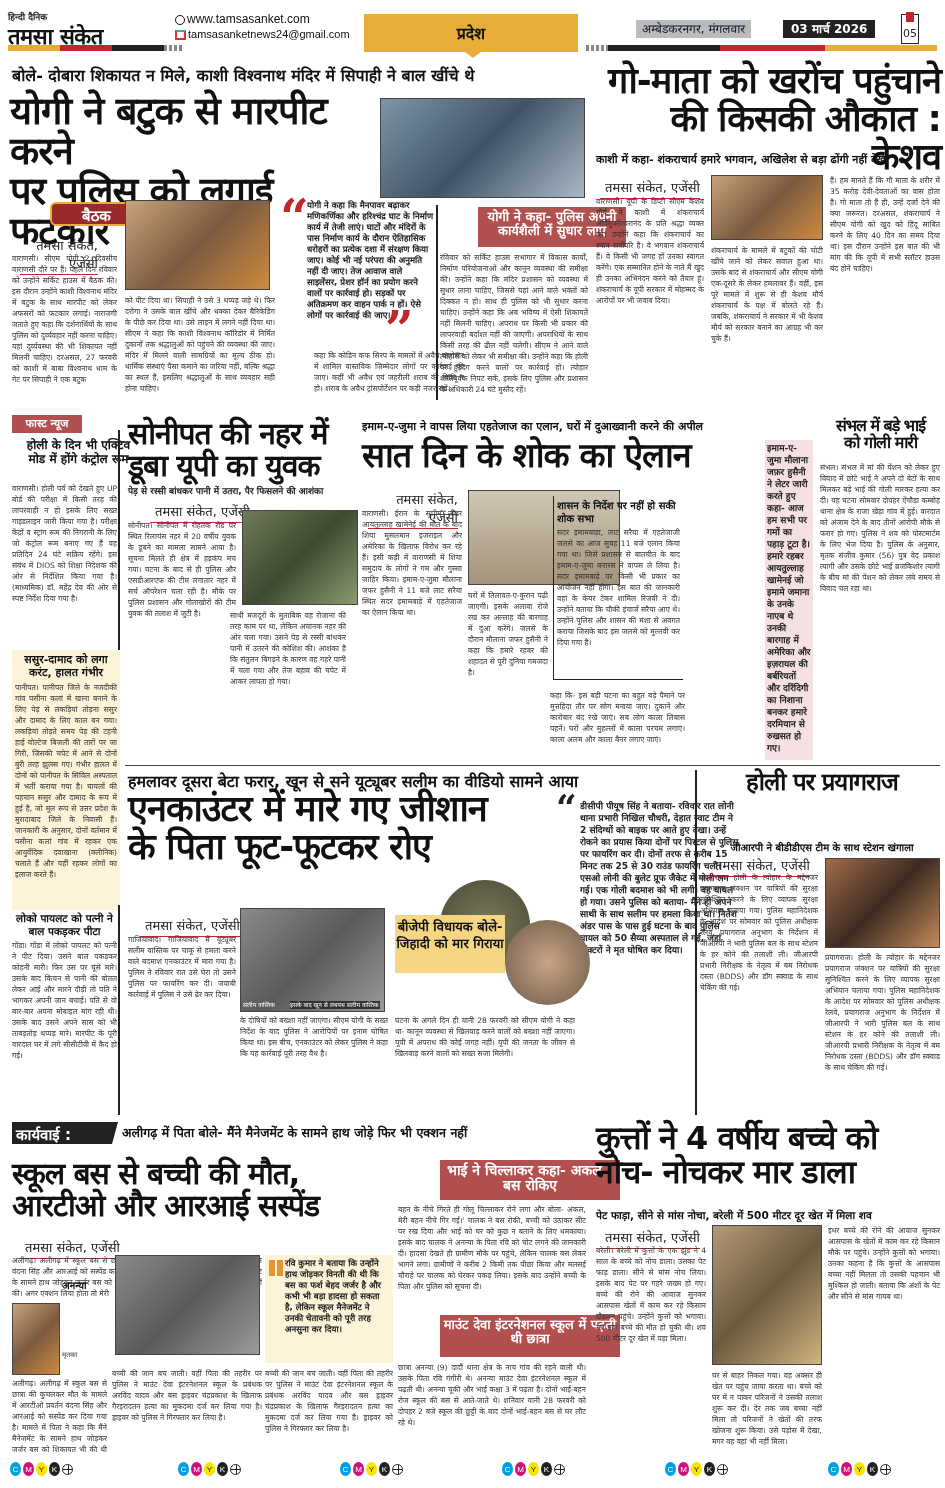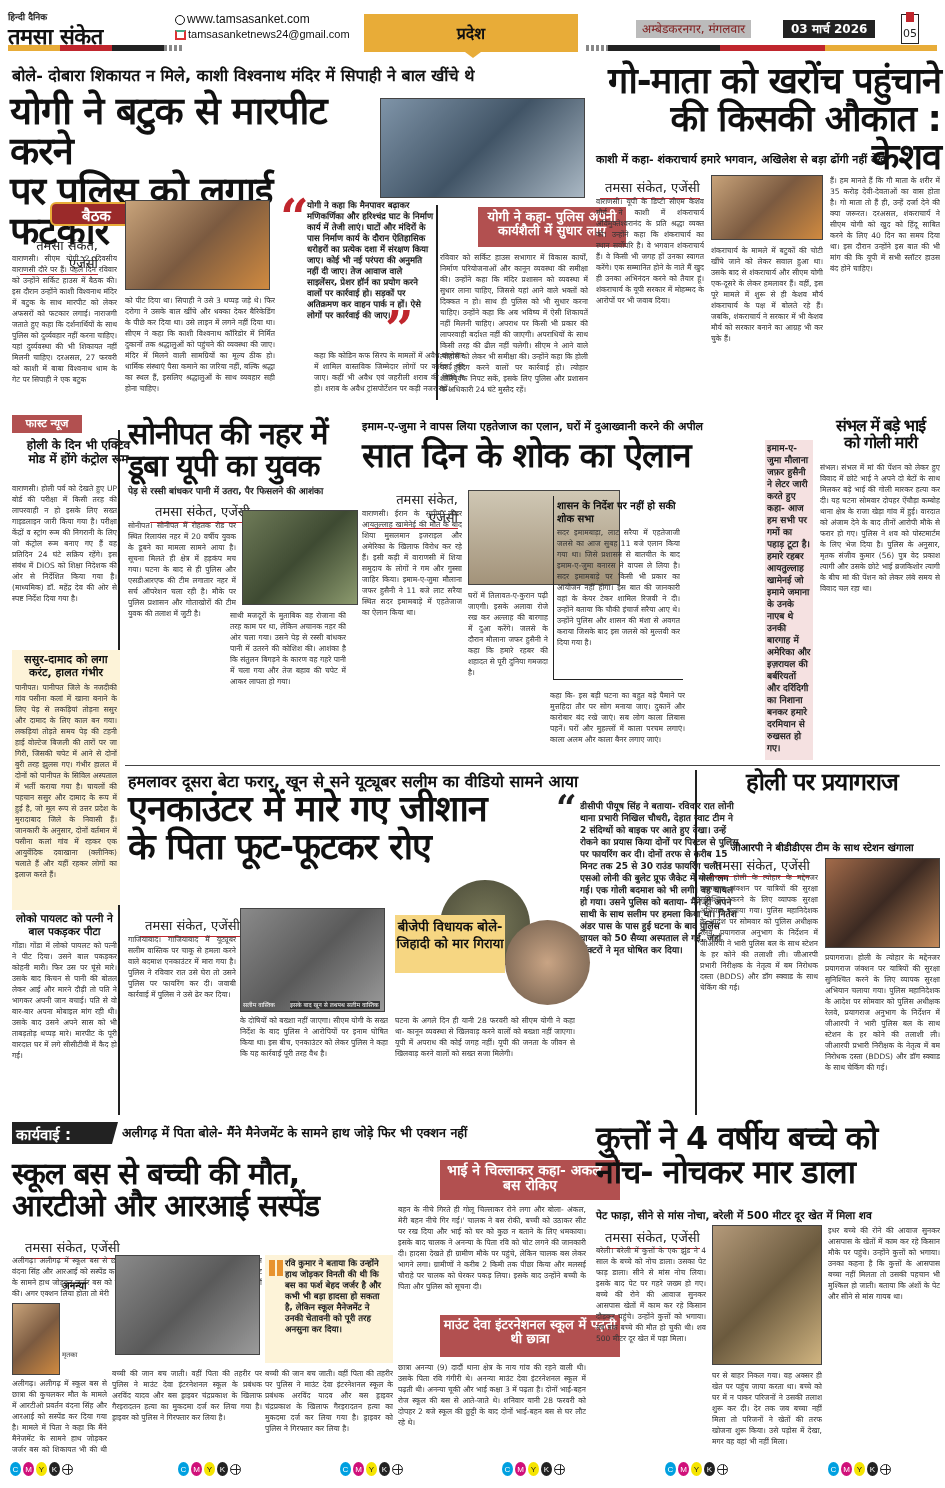--- a/index.html
+++ b/index.html
@@ -8,21 +8,21 @@
   .masthead { position: absolute; left: 0; top: 0; width: 945px; height: 58px; }
   .brand-small { position: absolute; left: 8px; top: 10px; font-size: 9px; font-weight: bold; color: #222; }
   .brand { position: absolute; left: 8px; top: 20px; font-size: 22px; font-weight: 900; color: #111; letter-spacing: -0.5px; }
   .web { position: absolute; left: 175px; top: 12px; font-size: 12px; color: #111; font-family: "Liberation Sans", sans-serif; }
   .mail { position: absolute; left: 175px; top: 28px; font-size: 11px; color: #111; font-family: "Liberation Sans", sans-serif; }
   .mail-icon { display:inline-block; width:11px; height:10px; border:2px solid #d33; border-top-color:#4a8; margin-right:2px; vertical-align:middle; }
   .globe { display:inline-block; width:10px; height:10px; border:1.5px solid #111; border-radius:50%; margin-right:2px; vertical-align:middle; }
   .tab { position: absolute; left: 364px; top: 14px; width: 214px; height: 38px; background: #e8ac38; display:flex; align-items:center; justify-content:center; font-size: 16px; font-weight: bold; color: #111; }
   .tab-arrow { position:absolute; left:465px; top:52px; width:0; height:0; border-left:8px solid transparent; border-right:8px solid transparent; border-top:6px solid #e8ac38; }
   .strip { position: absolute; height: 6px; }
-  .place { position: absolute; left: 636px; top: 20px; height: 18px; background: #bbb; padding: 0 6px; font-size: 12px; line-height: 18px; color: #7f1d1d; }
+  .place { position: absolute; left: 636px; top: 20px; height: 18px; background: #bbb; padding: 0 6px; font-size: 12px; line-height: 18px; color: #0f172a; }
   .date { position: absolute; left: 783px; top: 20px; height: 18px; background: #222; color: #fff; padding: 0 8px; font-size: 12px; line-height: 18px; font-weight: bold; }
   .pageno { position: absolute; left: 901px; top: 14px; width: 18px; height: 30px; border: 1.5px solid #222; font-size: 11px; text-align: center; padding-top: 12px; }
   .pageno::before { content:""; position:absolute; left:4px; top:-3px; width:8px; height:10px; background:#c0262d; }
 
   .kicker { font-weight: bold; color: #111; }
   .hl { font-weight: 900; color: #111; letter-spacing: -1px; line-height: 1.05; }
   .body { font-size: 7.5px; line-height: 11px; color: #333; text-align: justify; }
   .byline { font-size: 13px; color: #222; border-bottom: 1.5px solid #c0262d; padding-bottom: 2px; text-align: right; }
   .photo { background: linear-gradient(135deg,#8a8a8a,#5a5a5a 50%,#9b9b9b); border: 1px solid #444; }
   .photo.warm { background: linear-gradient(135deg,#c8a37a,#7b5a40 50%,#d08a40); }

